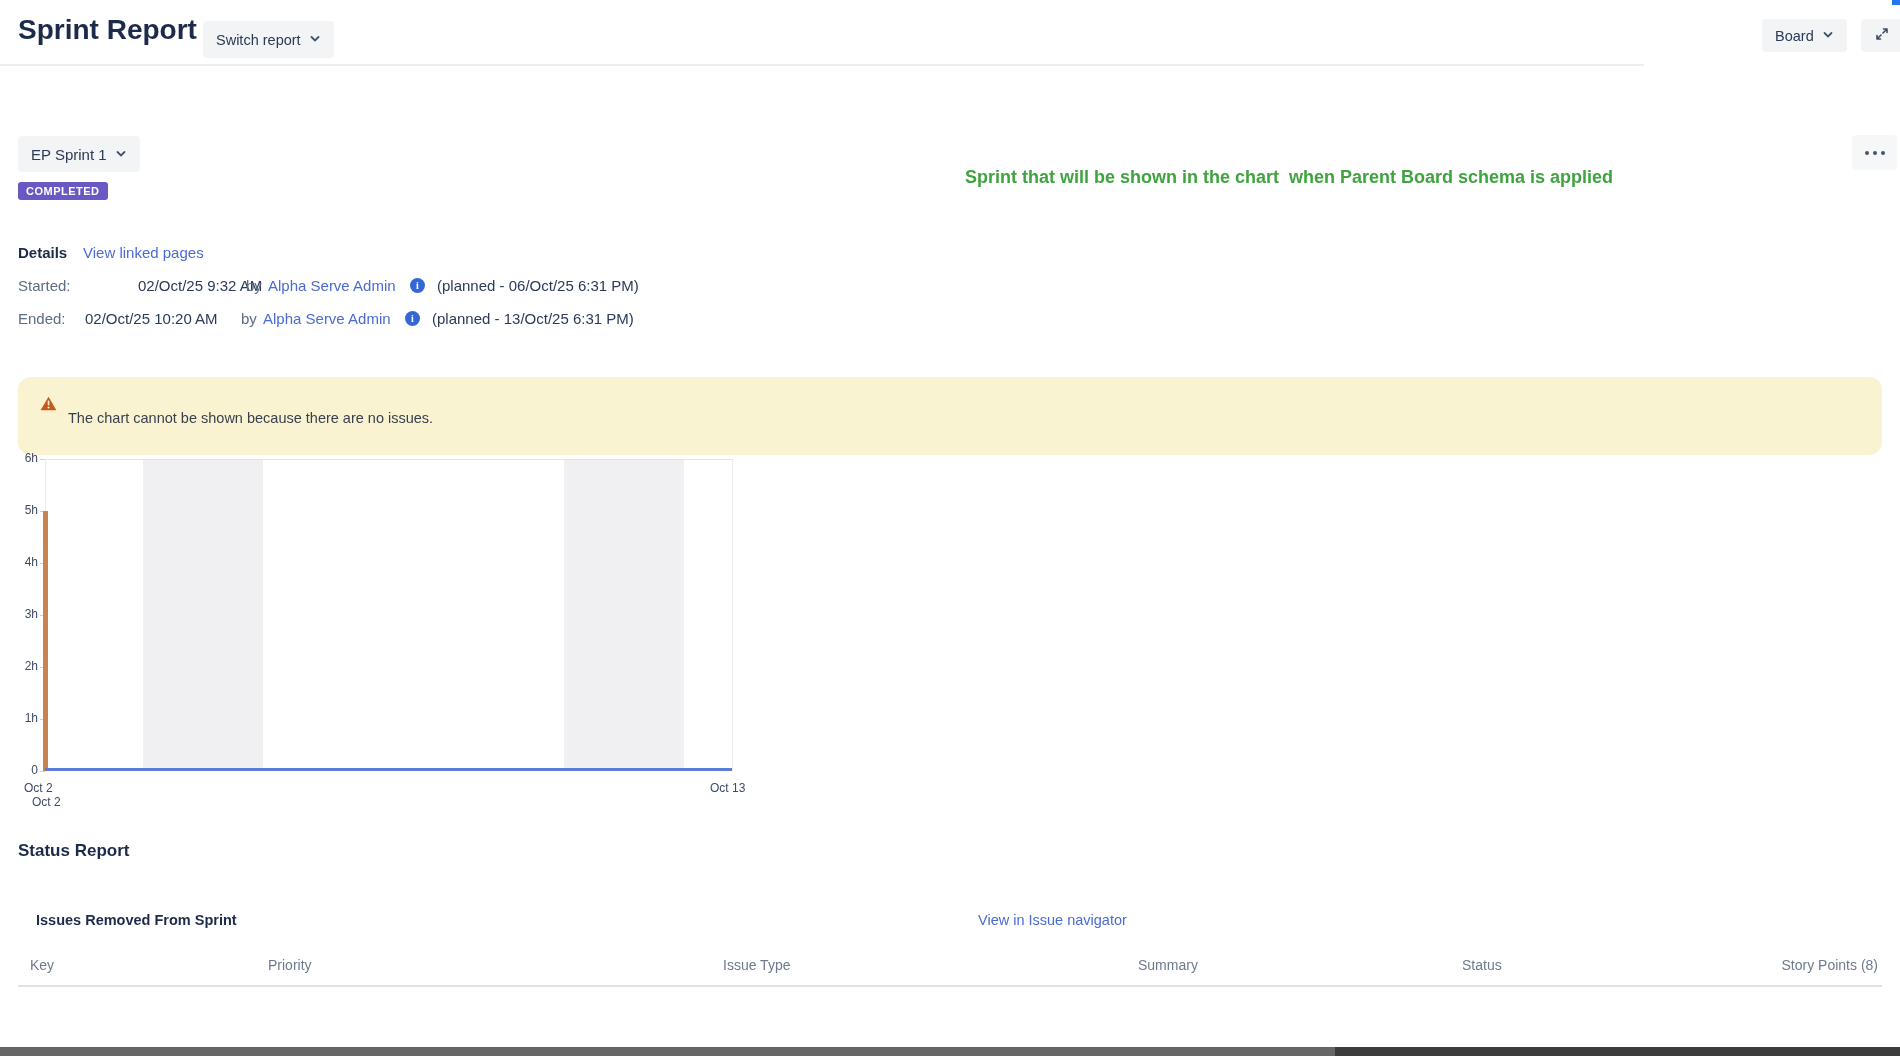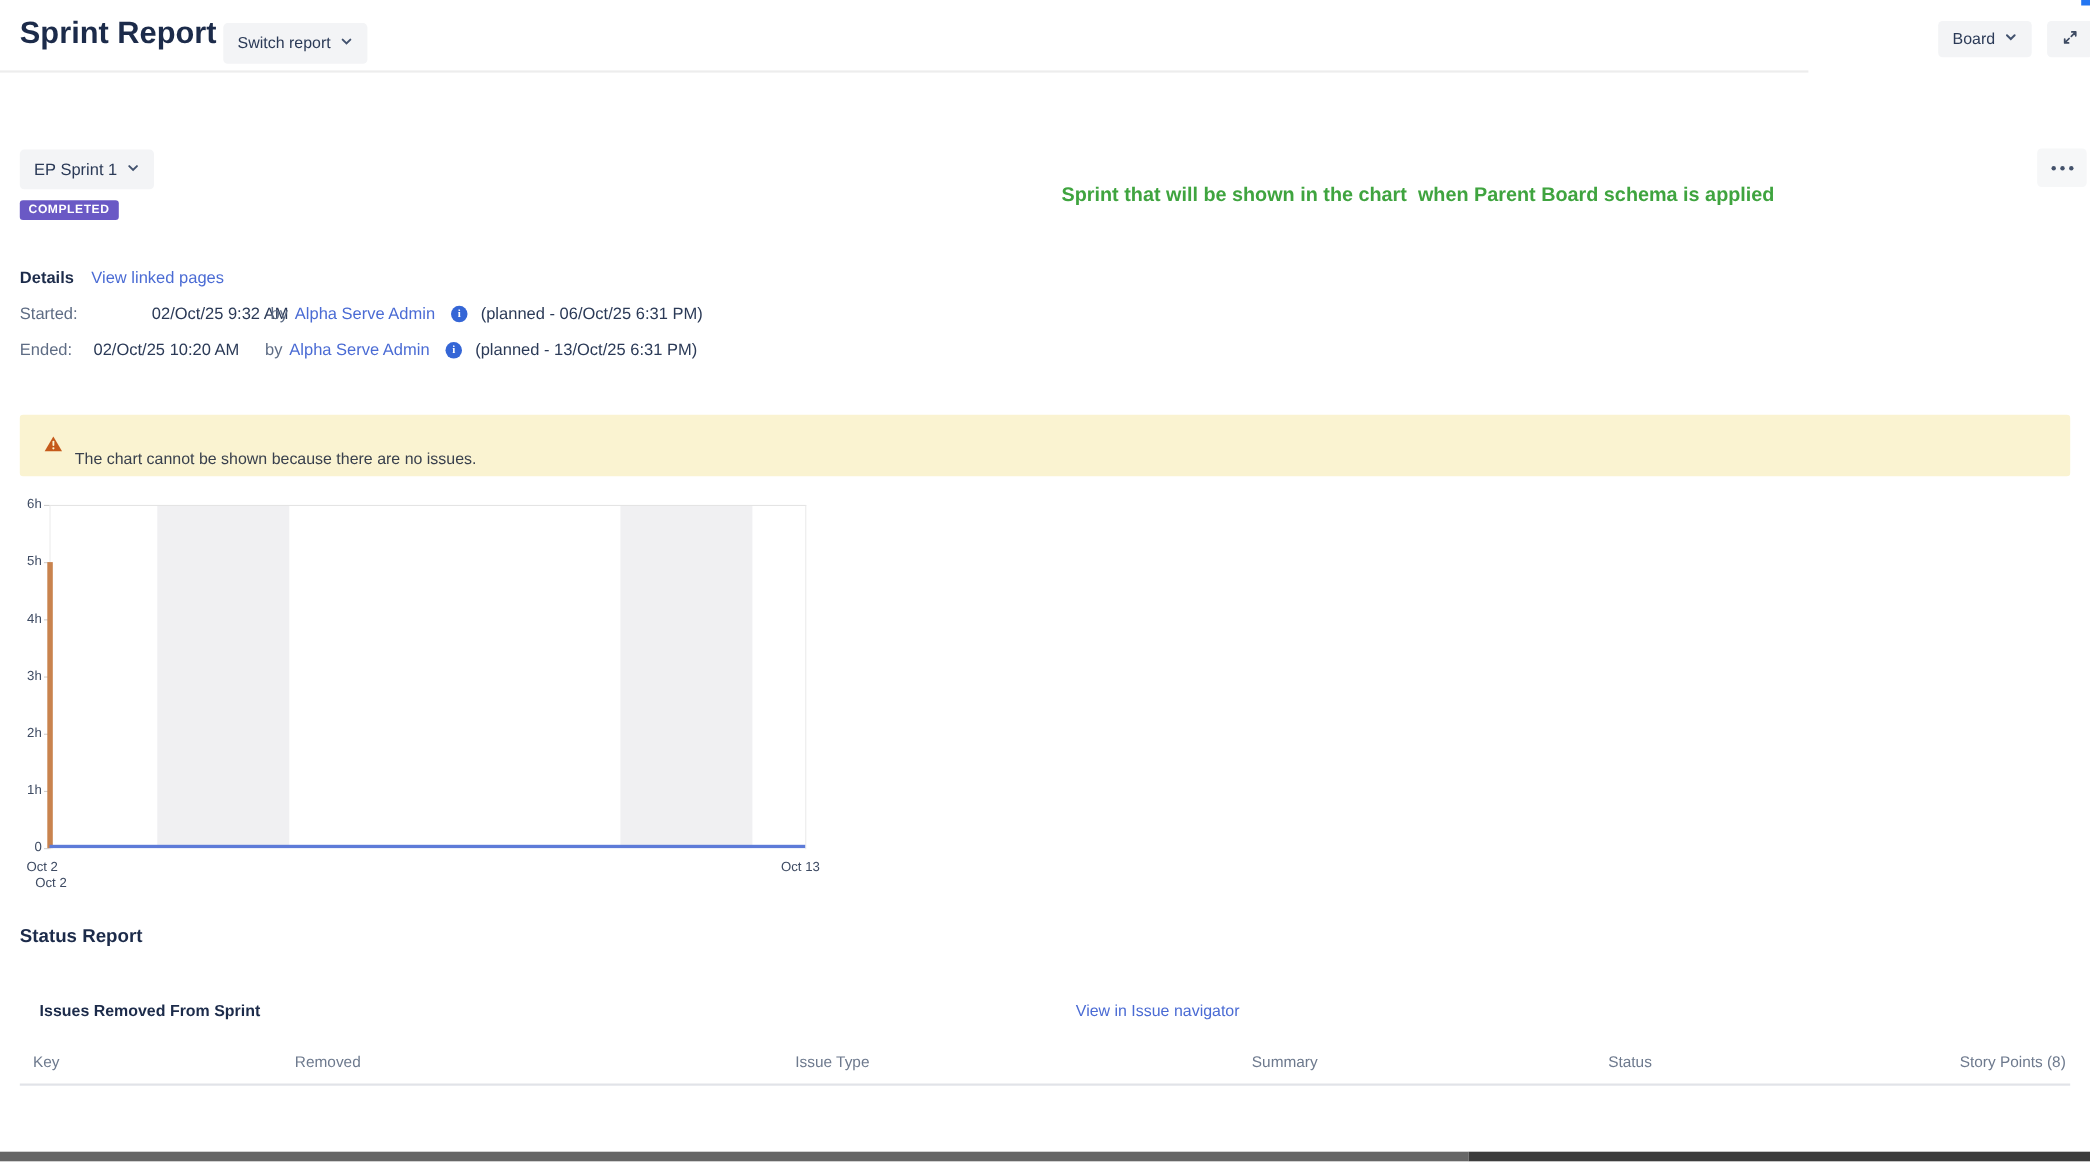--- a/index.html
+++ b/index.html
@@ -23,21 +23,21 @@
        font-weight:bold;letter-spacing:.5px;padding:3px 8px;border-radius:3px;}
   .green-note{position:absolute;left:965px;top:167px;font-size:18px;font-weight:bold;color:#3fa43f;white-space:pre;}
   
   .lbl{color:#5e6c84;}
   .dark{color:#2b3a57;}
   .link{color:#4a6bd4;text-decoration:none;cursor:pointer;}
   .sect-h{font-weight:600;color:#1c2b4a;}
   .info-icon{position:absolute;width:15px;height:15px;border-radius:50%;background:#3566d6;color:#fff;
        font-size:10px;font-weight:bold;text-align:center;line-height:15px;font-family:"Liberation Serif",serif;}
   
-  .warning{position:absolute;left:18px;top:377px;width:1864px;height:56px;background:#faf3d1;border-radius:3px;}
+  .warning{position:absolute;left:18px;top:377px;width:1864px;height:78px;background:#faf3d1;border-radius:13px;}
   .warning-text{position:absolute;left:50px;top:33px;font-size:14.5px;color:#39404d;}
   
   .chart{position:absolute;left:0;top:450px;width:780px;height:380px;}
   .plot{position:absolute;left:45px;top:9px;width:686px;height:312px;
         border-top:1px solid #e4e4e4;border-right:1px solid #ececec;border-left:1px solid #ececec;}
   .band{position:absolute;top:0;height:311px;background:#f0f0f2;}
   .ylab{position:absolute;left:0;width:38px;text-align:right;font-size:12px;color:#3e4b63;}
   .ytick{position:absolute;left:40px;width:5px;height:1px;background:#cfcfcf;}
   .xlab{position:absolute;font-size:12px;color:#3e4b63;}
   .bar-remaining{position:absolute;left:43px;top:61px;width:5px;height:260px;background:#c9834e;}
@@ -149,21 +149,21 @@
   <span class="xlab" style="left:710px;top:331px;">Oct 13</span>
 </div>
 
 <span class="abs sect-h" style="left:18px;top:841px;font-size:17px;">Status Report</span>
 <span class="abs sect-h" style="left:36px;top:912px;font-size:14.5px;">Issues Removed From Sprint</span>
 <a class="abs link" style="left:978px;top:912px;font-size:14.5px;">View in Issue navigator</a>
 
 <div class="table">
   <div class="thead">
     <span class="th" style="left:12px;">Key</span>
-    <span class="th" style="left:250px;">Removed</span>
+    <span class="th" style="left:250px;">Priority</span>
     <span class="th" style="left:705px;">Issue Type</span>
     <span class="th" style="left:1120px;">Summary</span>
     <span class="th" style="left:1444px;">Status</span>
     <span class="th" style="right:4px;">Story Points (8)</span>
   </div>
 </div>
 
 <div class="bottom-seg" style="left:0;width:1335px;background:#666666;"></div>
 <div class="bottom-seg" style="left:1335px;width:565px;background:#3c3c3c;"></div>
 

